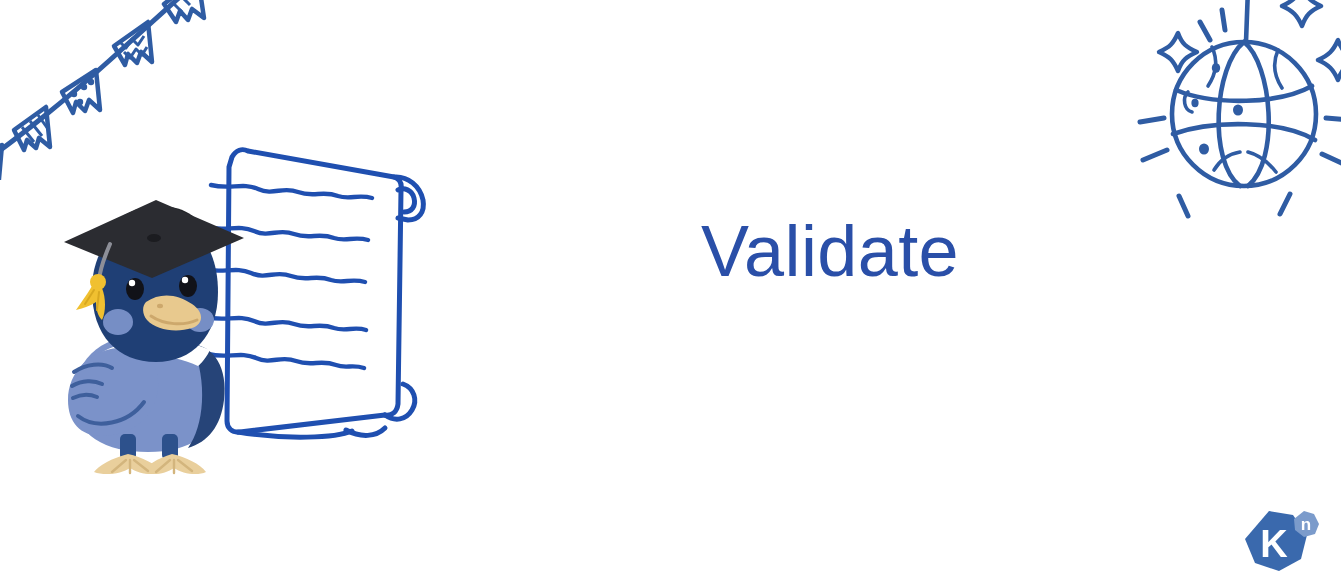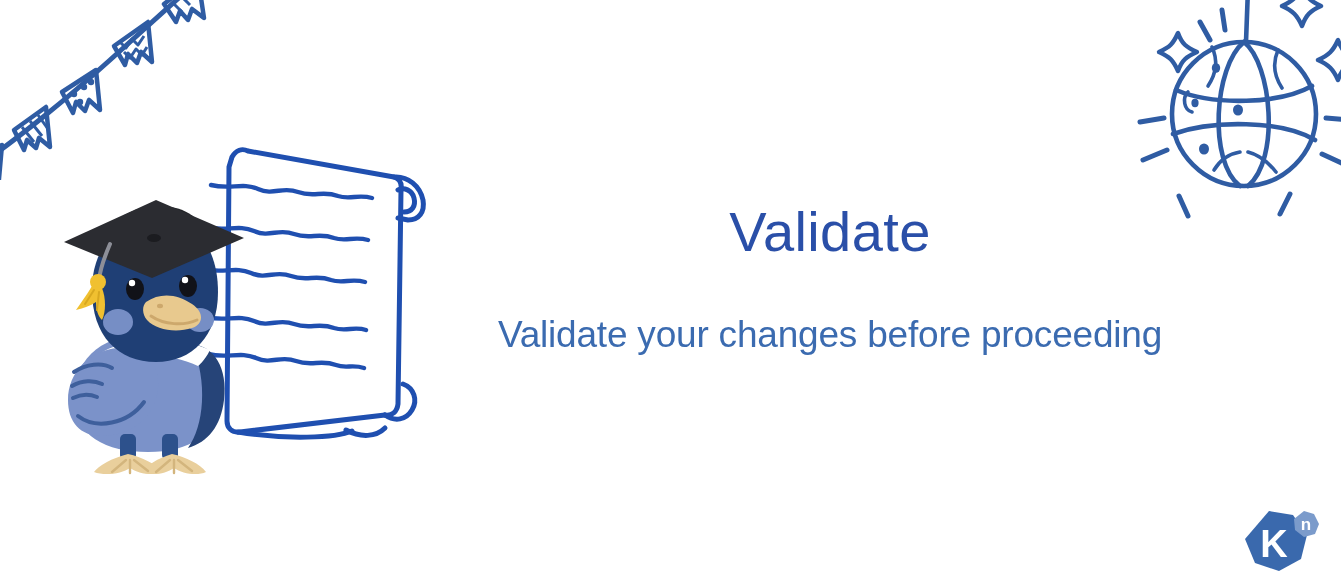--- a/index.html
+++ b/index.html
@@ -31,24 +31,24 @@
 
   
   #hero-text {
     position: absolute;
     left: 440px;
     top: 200px;
     width: 780px;
     text-align: center;
   }
   #page-title {
-    margin: 4px;
+    margin: 15px;
     font-family: "Liberation Sans", sans-serif;
     font-weight: 300;
-    font-size: 56px;
+    font-size: 72px;
     line-height: 1.0;
     letter-spacing: 0.4px;
     color: #2a4fa8;
     white-space: nowrap;
   }
   #page-subtitle {
     margin: 56px 0 0 0;
     font-family: "Liberation Sans", sans-serif;
     font-weight: 400;
     font-size: 37px;
@@ -277,21 +277,20 @@
         <g fill="none" stroke="#d8a820" stroke-width="2" stroke-linecap="round">
           <path d="M42,104 L33,118"></path>
             <path d="M47,106 L45,124"></path>
         </g>
       </g>
     </g>
   </svg>
 
   <div id="hero-text">
     <h1 id="page-title">Validate</h1>
-    <p id="page-subtitle">Validate your changes before proceeding</p>
   </div>
 
   <svg id="brand-logo" viewBox="0 0 86 72">
 
     <polygon points="34,6 58,10 72,30 66,54 44,66 20,58 10,34" fill="#3a69ad"></polygon>
 
     <polygon points="69,6 79,9 84,19 80,29 69,32 60,25 59,14" fill="#7b9bcb"></polygon>
     <text class="logo-letter" x="39" y="52" font-size="38" text-anchor="middle">K</text>
     <text class="logo-letter" x="71" y="25" font-size="17" text-anchor="middle">n</text>
   </svg>

